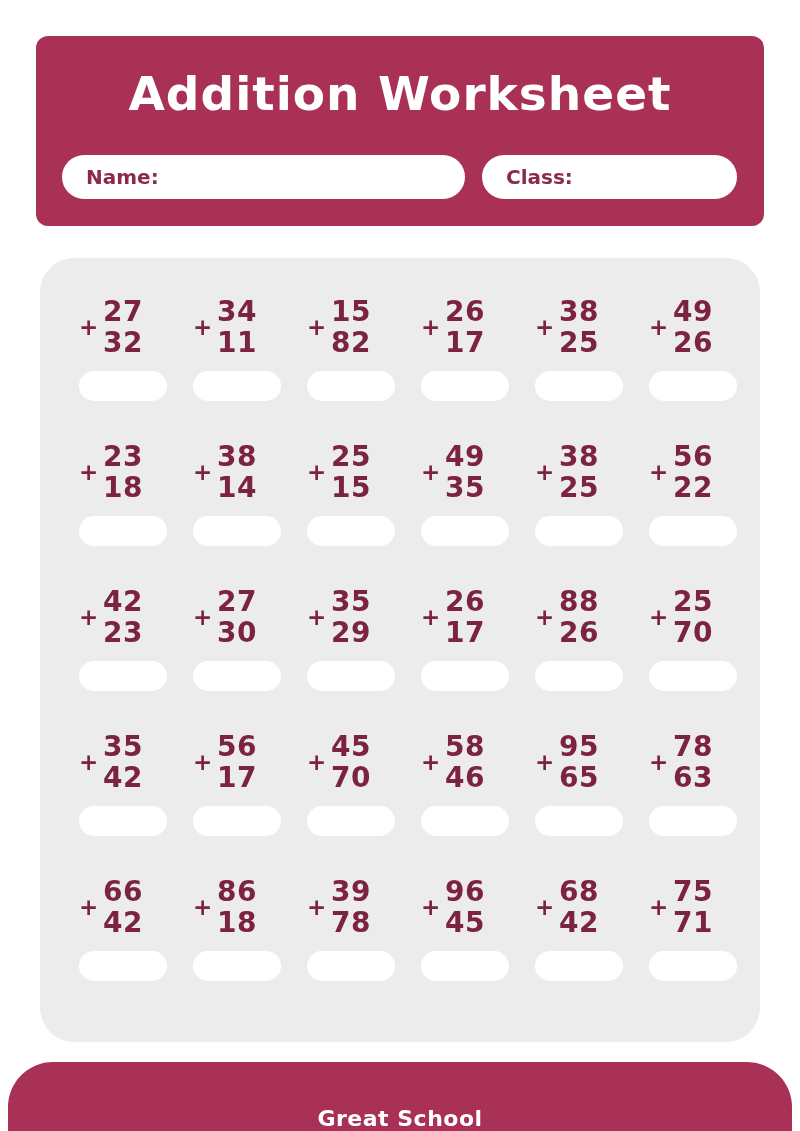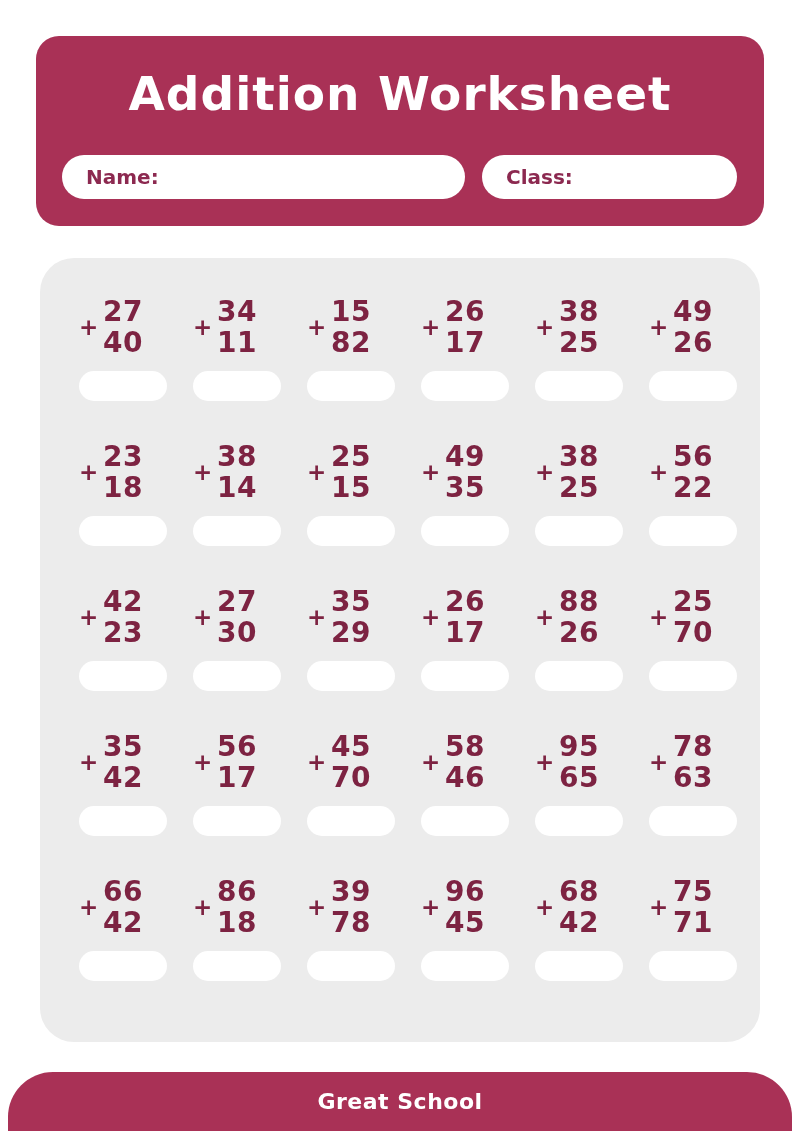--- a/index.html
+++ b/index.html
@@ -16,21 +16,21 @@
     font-family:"DejaVu Sans","Liberation Sans",sans-serif;
     overflow:hidden;
   }
 
   
   .header-card{
     position:absolute;
     left:36px; top:36px;
     width:728px; height:190px;
     background:var(--maroon);
-    border-radius:23px;
+    border-radius:12px;
   }
   .page-title{
     margin-top:30px;
     text-align:center;
     font-size:47px;
     font-weight:bold;
     letter-spacing:1px;
     color:var(--white);
   }
   .field-pill{
@@ -93,25 +93,25 @@
     height:30px;
     margin-top:13px;
     background:var(--white);
     border-radius:15px;
   }
 
   
   .footer-bar{
     position:absolute;
     left:8px; right:8px; bottom:0;
-    height:59px;
+    height:69px;
     background:var(--maroon);
     border-radius:45px 45px 0 0;
     display:flex;
-    align-items:center;
+    align-items:flex-end;
     justify-content:center;
   }
   .footer-text{
     font-size:22px;
     font-weight:bold;
     color:var(--white);
     letter-spacing:0.5px;
   }
 </style>
 </head>
@@ -129,21 +129,21 @@
     <span class="field-label">Class:</span>
     <span class="field-write-area"></span>
   </div>
 </div>
 
 <div class="problems-panel">
   <div class="problem">
     <div class="nums">
       <span class="plus">+</span>
       <div>27</div>
-      <div>40</div>
+      <div>32</div>
     </div>
     <div class="answer-box"></div>
   </div>
 
   <div class="problem">
     <div class="nums">
       <span class="plus">+</span>
       <div>34</div>
       <div>11</div>
     </div>

